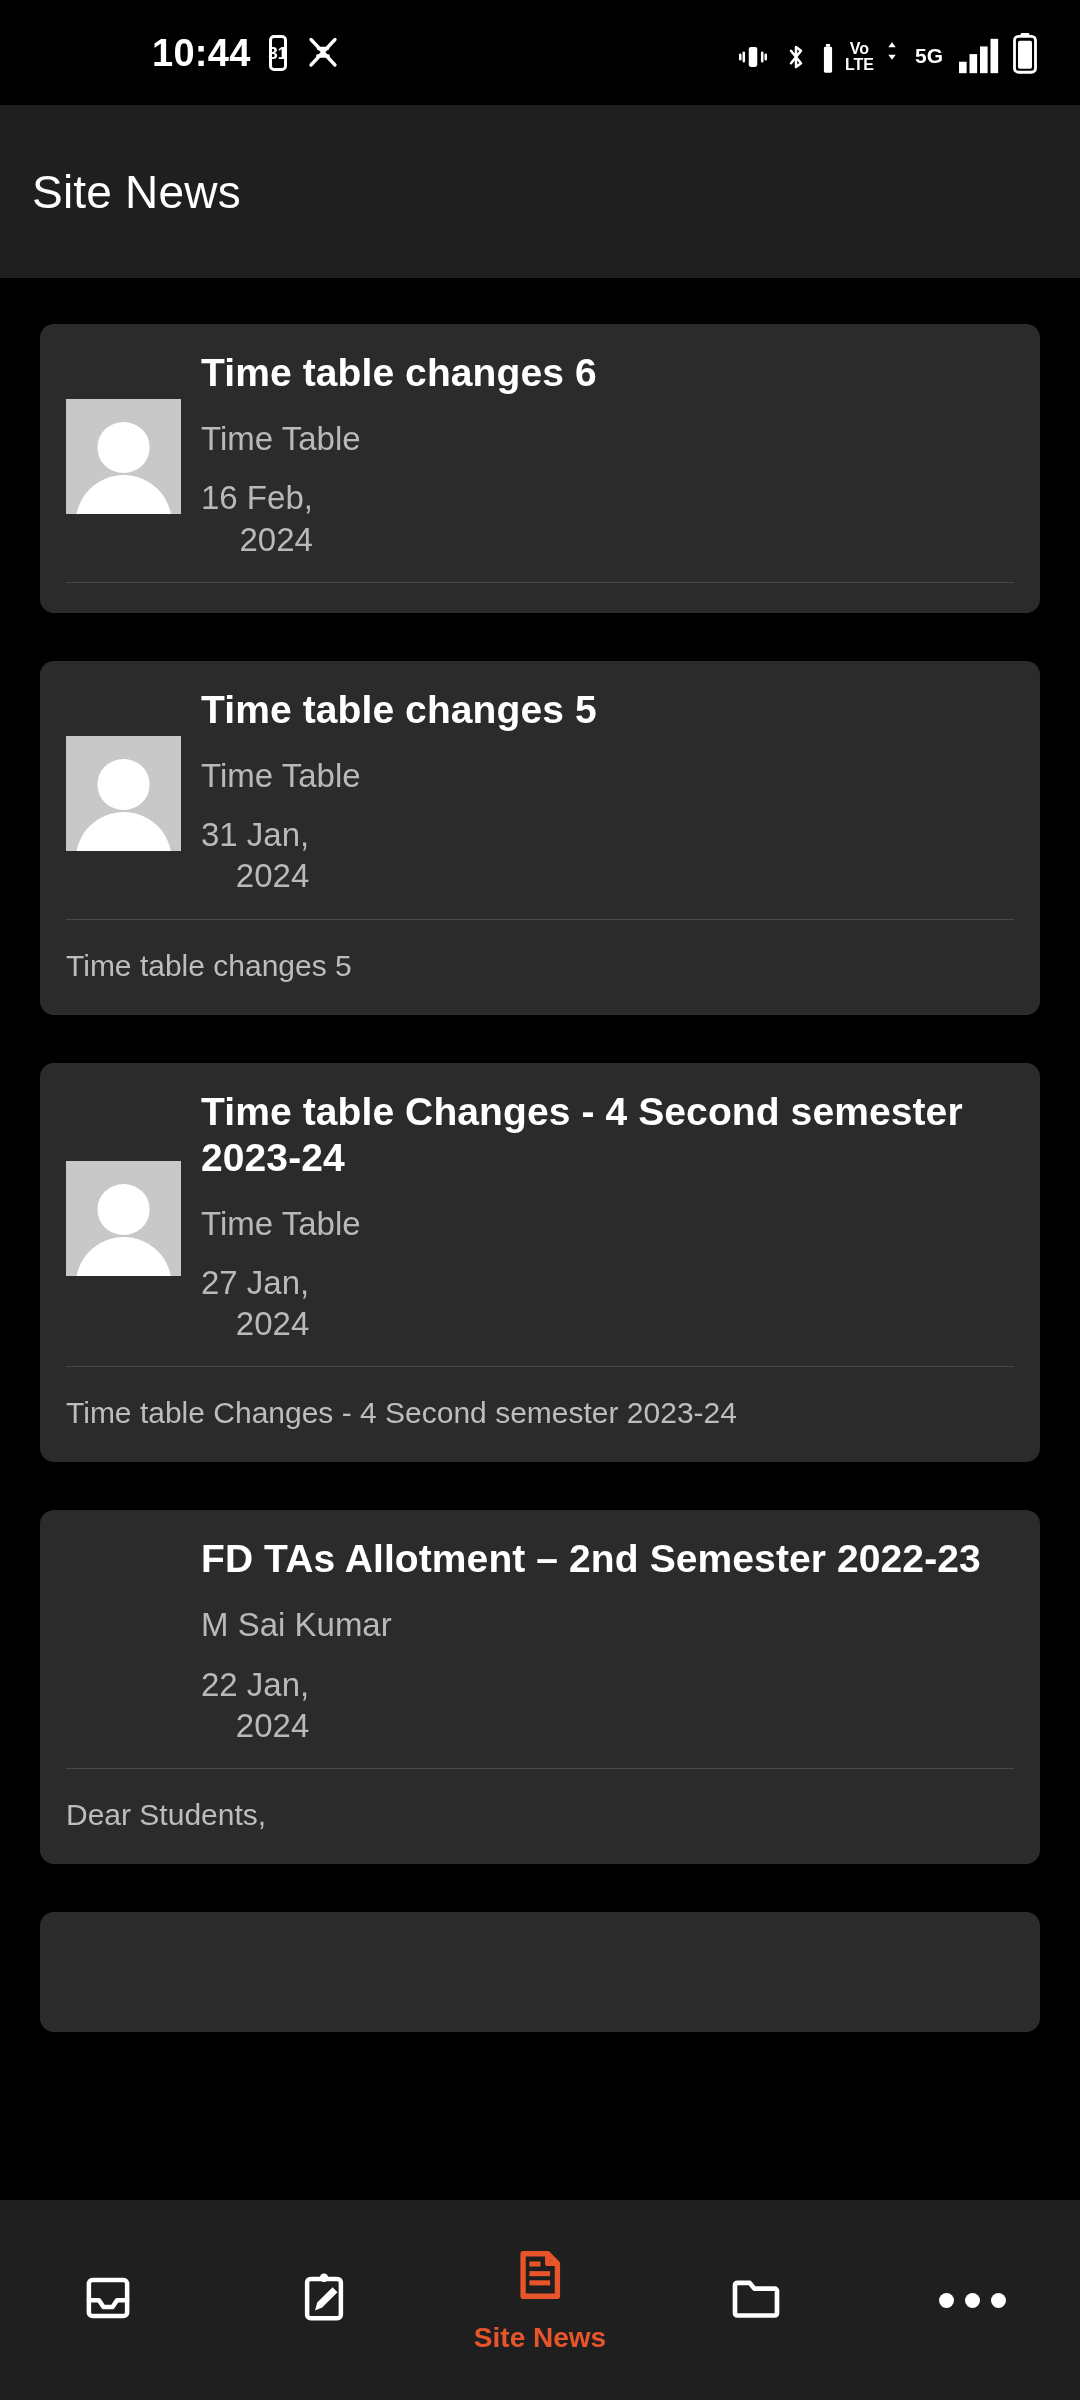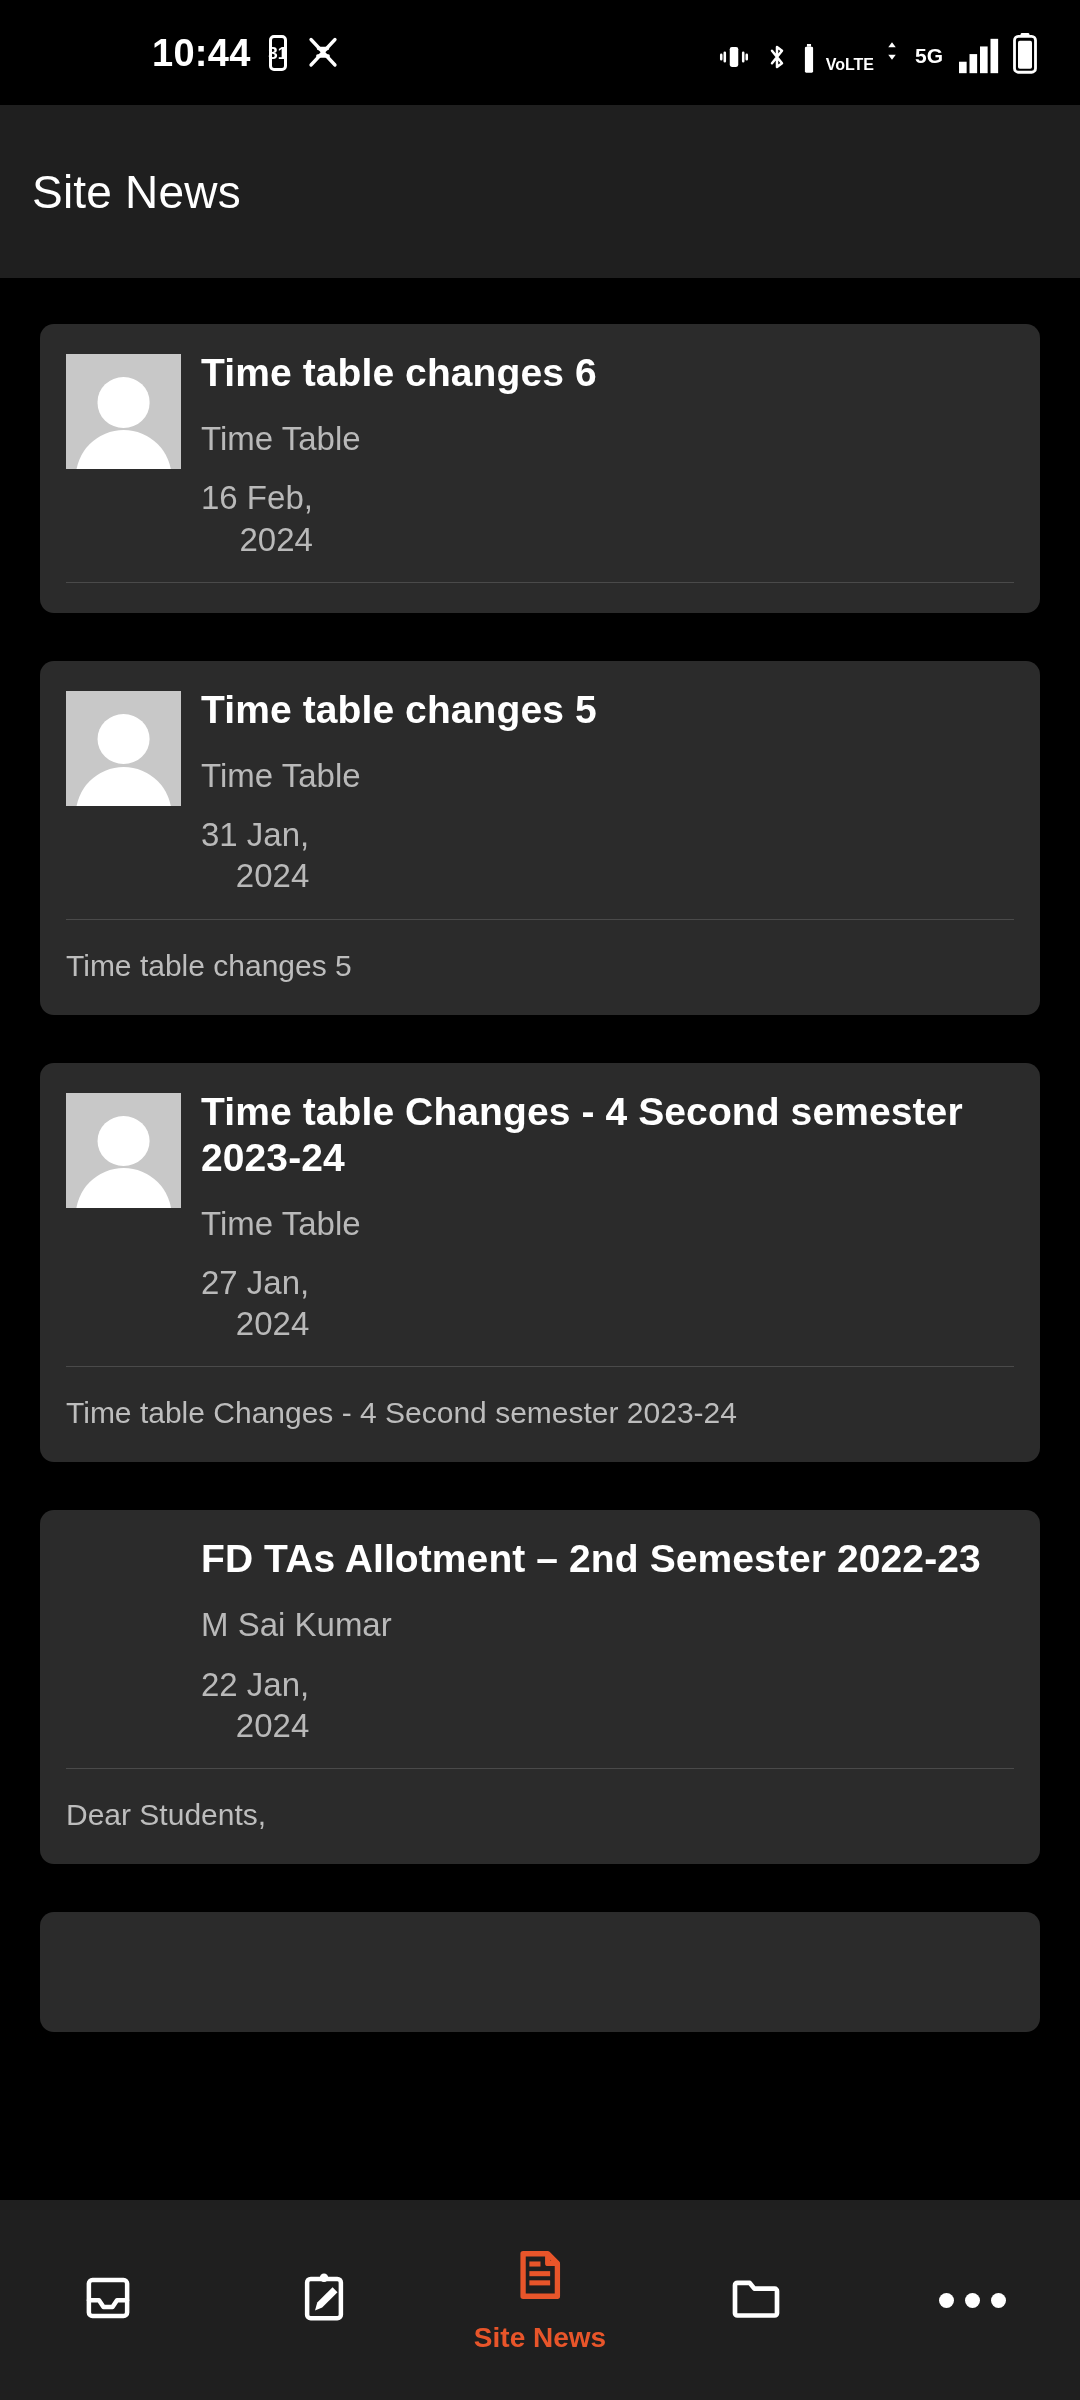--- a/index.html
+++ b/index.html
@@ -19,21 +19,21 @@
   }
   .sb-left{ display:flex; align-items:center; gap:18px; margin-left:152px; }
   .sb-time{ font-size:38px; font-weight:600; letter-spacing:.3px; line-height:1; }
   .sb-right{ margin-left:auto; margin-right:42px; display:flex; align-items:flex-end; gap:11px; }
   .ico{ display:block; }
 
   .cal-ico{ width:18px; height:36px; border:3px solid #fff; border-radius:5px;
             position:relative; display:flex; align-items:center; justify-content:center;
             font-size:17px; font-weight:700; line-height:1; padding-top:2px;}
 
-  .volte{ display:flex; flex-direction:row; align-items:center; justify-content:center;
+  .volte{ display:flex; flex-direction:column; align-items:center; justify-content:center;
           line-height:1.02; font-size:16px; font-weight:700; }
   .g5{ display:flex; align-items:center; gap:16px; }
   .g5lbl{ font-size:21px; font-weight:700; line-height:1; }
 
   
   .appbar{
     position:absolute; top:105px; left:0; width:1080px; height:173px;
     background:#1f1f1f; display:flex; align-items:center;
   }
   .appbar-title{
@@ -46,21 +46,21 @@
     background:#000; overflow:hidden;
   }
   .card{
     margin:0 40px 48px 40px;
     background:#2b2b2b;
     border-radius:14px;
     padding:26px 26px 30px 26px;
   }
   .card:first-child{ margin-top:46px; }
 
-  .card-top{ display:flex; align-items:flex-start; }
+  .card-top{ display:flex; align-items:center; }
   .avatar{
     width:115px; height:115px; flex:0 0 115px;
     background:#c8c8c8; margin-right:20px; margin-top:4px;
     position:relative; overflow:hidden;
   }
   .avatar .head{
     position:absolute; left:50%; top:20%;
     transform:translateX(-50%);
     width:46%; height:44%; border-radius:50%; background:#fff;
   }

